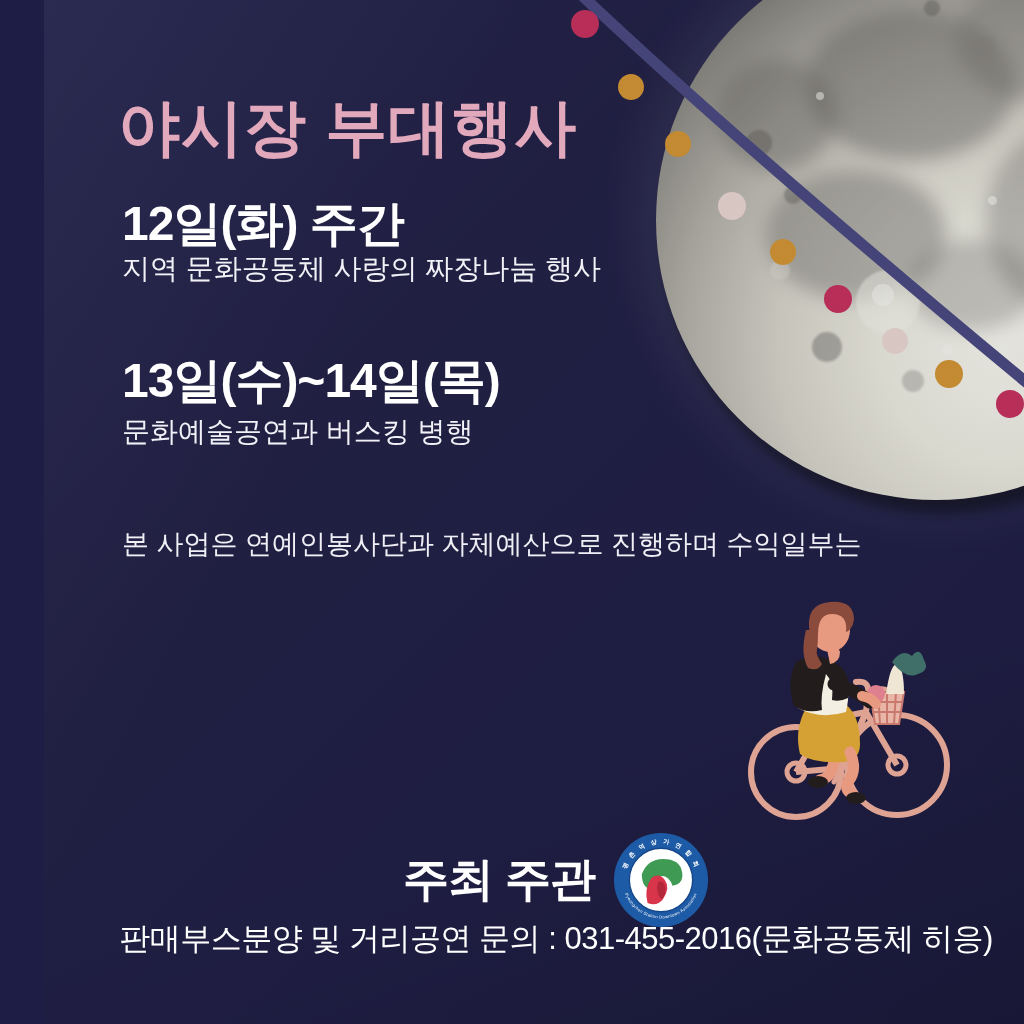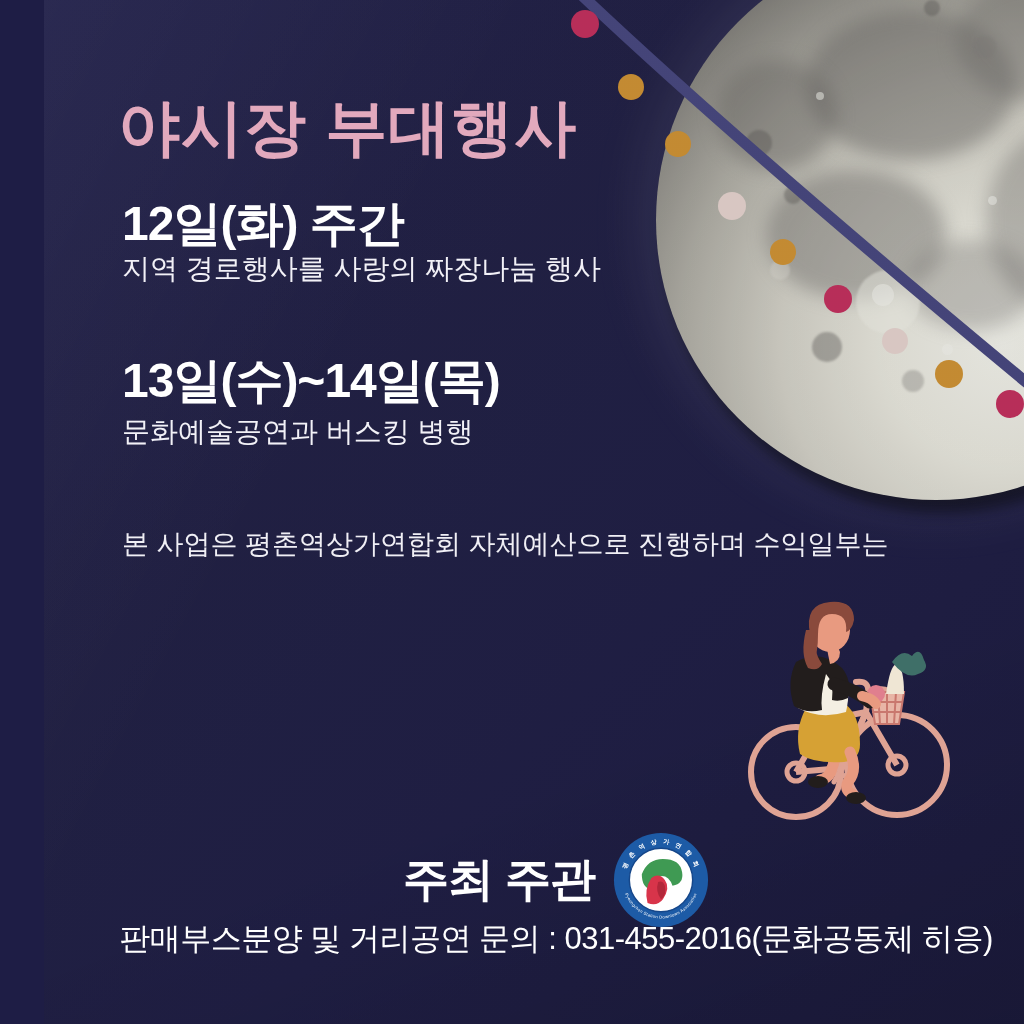--- a/index.html
+++ b/index.html
@@ -222,30 +222,30 @@
       <div class="dot" style="left: 905px; top: 374px; width: 28px; height: 28px; background: rgb(217, 154, 56);"></div>
       <div class="dot" style="left: 966px; top: 404px; width: 28px; height: 28px; background: rgb(204, 51, 99);"></div>
     </div>
 
   <div class="sheen"></div>
 
   <div class="title">야시장 부대행사</div>
 
   <div class="block" id="block-1">
     <h2>12일(화) 주간</h2>
-    <p style="margin-top:0;">지역 경로행사를 사랑의 짜장나눔 행사</p>
+    <p style="margin-top:0;">지역 문화공동체 사랑의 짜장나눔 행사</p>
   </div>
 
   <div class="block" id="block-2">
     <h2>13일(수)~14일(목)</h2>
     <p>문화예술공연과 버스킹 병행</p>
   </div>
 
   <div class="note">
-    <div>본 사업은 평촌역상가연합회 자체예산으로 진행하며 수익일부는</div>
+    <div>본 사업은 연예인봉사단과 자체예산으로 진행하며 수익일부는</div>
   </div>
 
   <svg class="bike" viewBox="0 0 230 230">
     <g>
 
       <circle cx="62" cy="172" r="45" fill="none" stroke="#dfa394" stroke-width="6"></circle>
       <circle cx="62" cy="172" r="9" fill="none" stroke="#dfa394" stroke-width="5"></circle>
 
       <circle cx="163" cy="165" r="50" fill="none" stroke="#dfa394" stroke-width="6"></circle>
       <circle cx="163" cy="165" r="9" fill="none" stroke="#dfa394" stroke-width="5"></circle>

